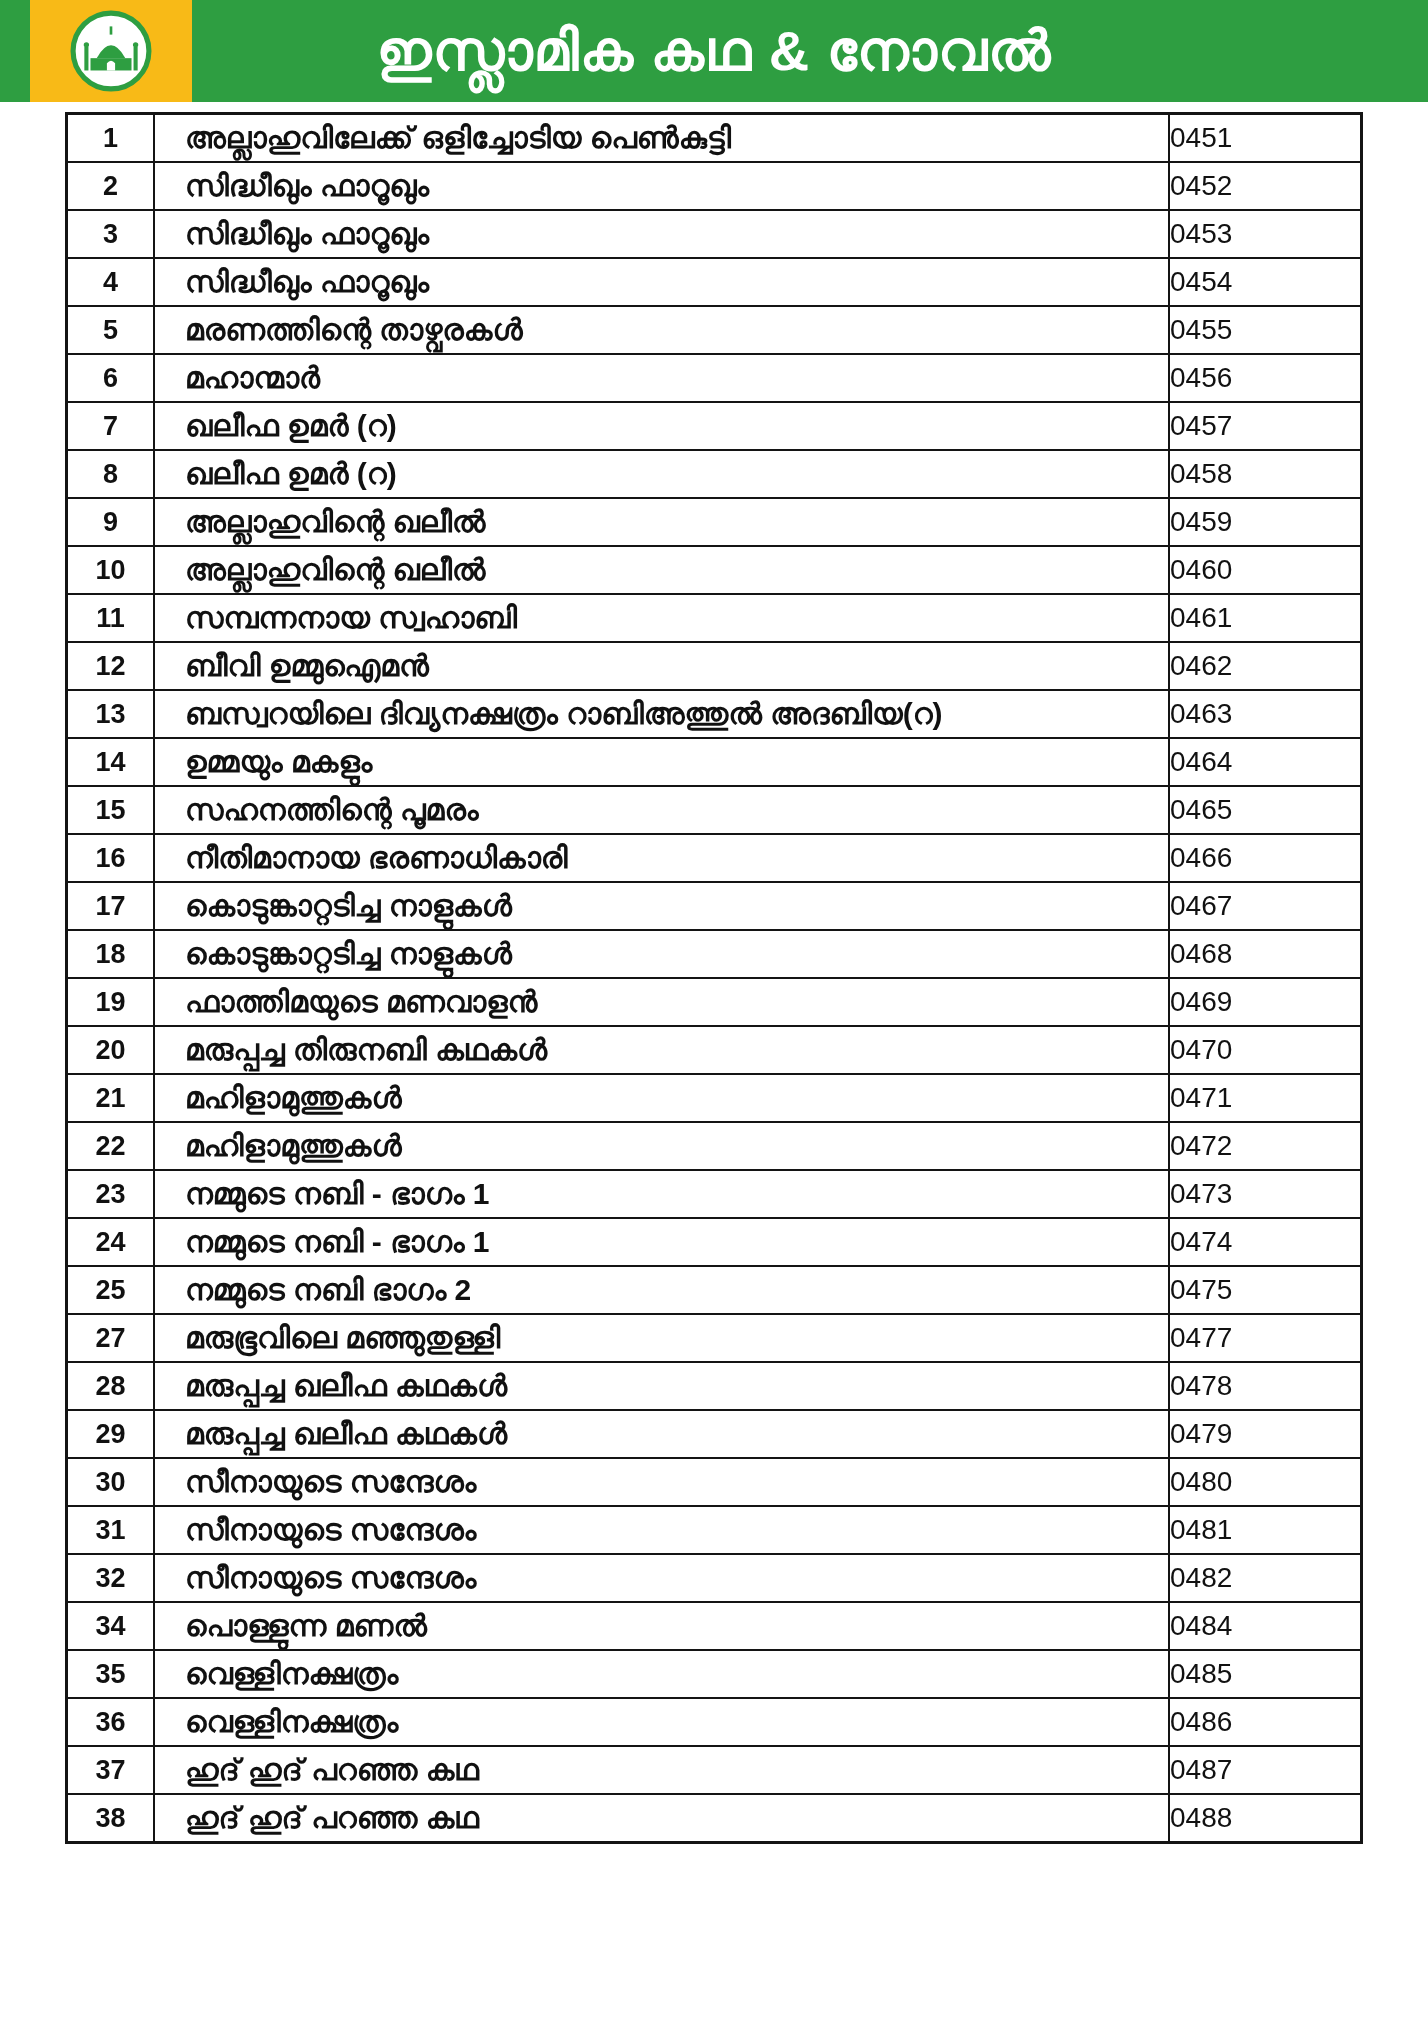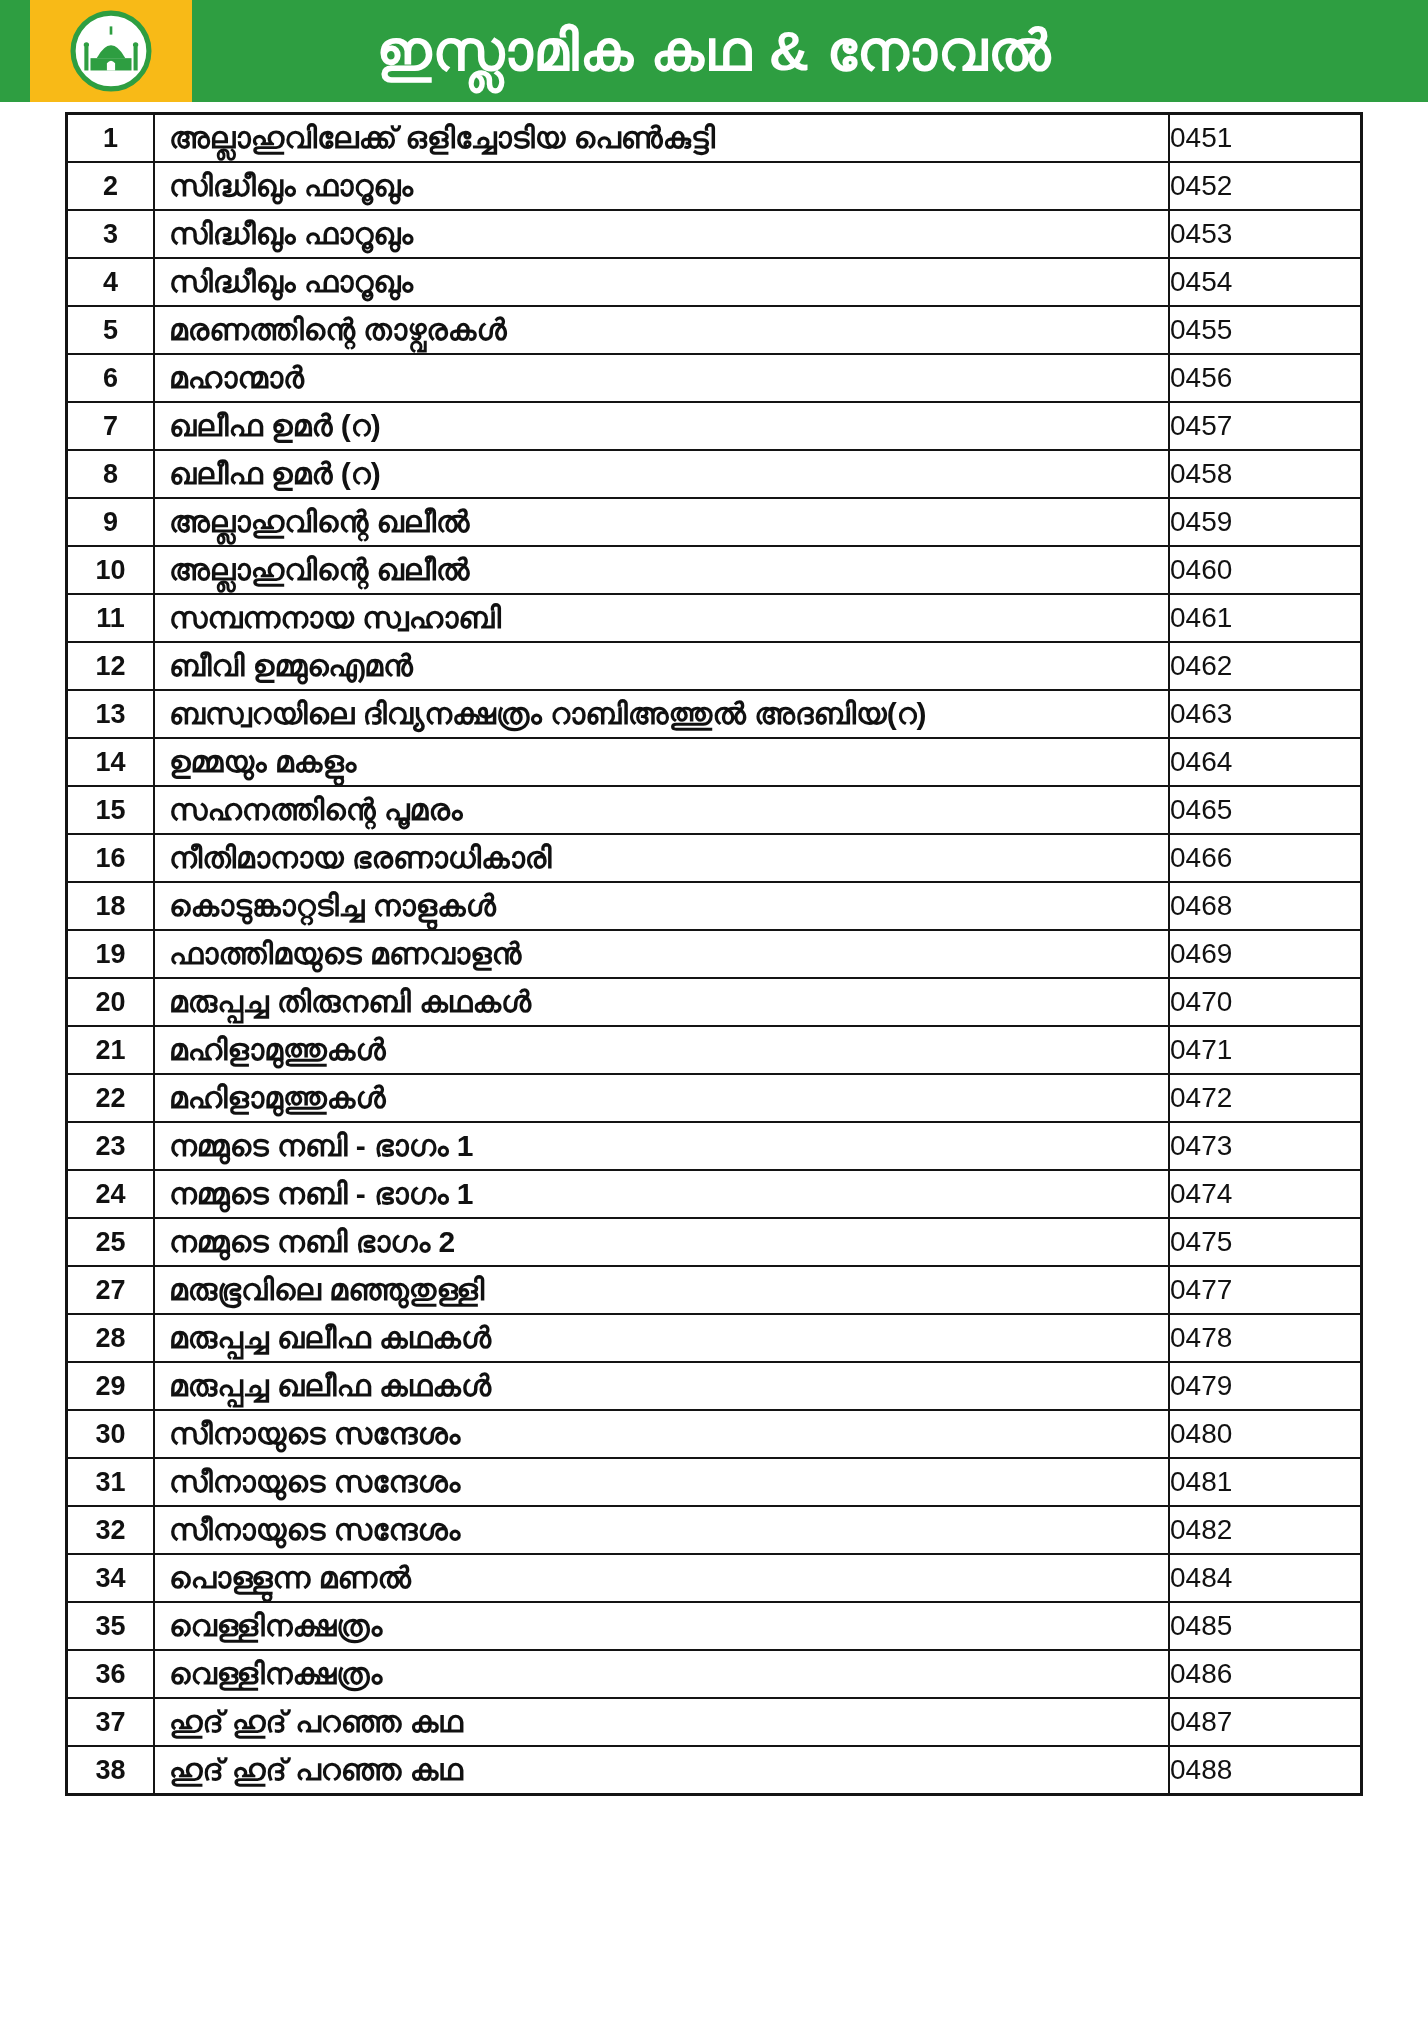--- a/index.html
+++ b/index.html
@@ -60,21 +60,21 @@
     overflow: hidden;
     white-space: nowrap;
   }
   td.col-no {
     width: 85px;
     text-align: center;
     font-weight: bold;
     font-size: 27px;
   }
   td.col-title {
-    padding-left: 14px;
+    padding-left: 30px;
     font-size: 30px;
     font-weight: 600;
     text-align: left;
   }
   td.col-code {
     width: 190px;
     font-size: 28px;
     font-weight: normal;
   }
 </style>
@@ -181,20 +181,25 @@
           <td class="col-no">15</td>
           <td class="col-title">സഹനത്തിന്റെ പൂമരം</td>
           <td class="col-code">0465</td>
         </tr>
         <tr>
           <td class="col-no">16</td>
           <td class="col-title">നീതിമാനായ ഭരണാധികാരി</td>
           <td class="col-code">0466</td>
         </tr>
         <tr>
+          <td class="col-no">17</td>
+          <td class="col-title">കൊടുങ്കാറ്റടിച്ച നാളുകൾ</td>
+          <td class="col-code">0467</td>
+        </tr>
+        <tr>
           <td class="col-no">18</td>
           <td class="col-title">കൊടുങ്കാറ്റടിച്ച നാളുകൾ</td>
           <td class="col-code">0468</td>
         </tr>
         <tr>
           <td class="col-no">19</td>
           <td class="col-title">ഫാത്തിമയുടെ മണവാളൻ</td>
           <td class="col-code">0469</td>
         </tr>
         <tr>

